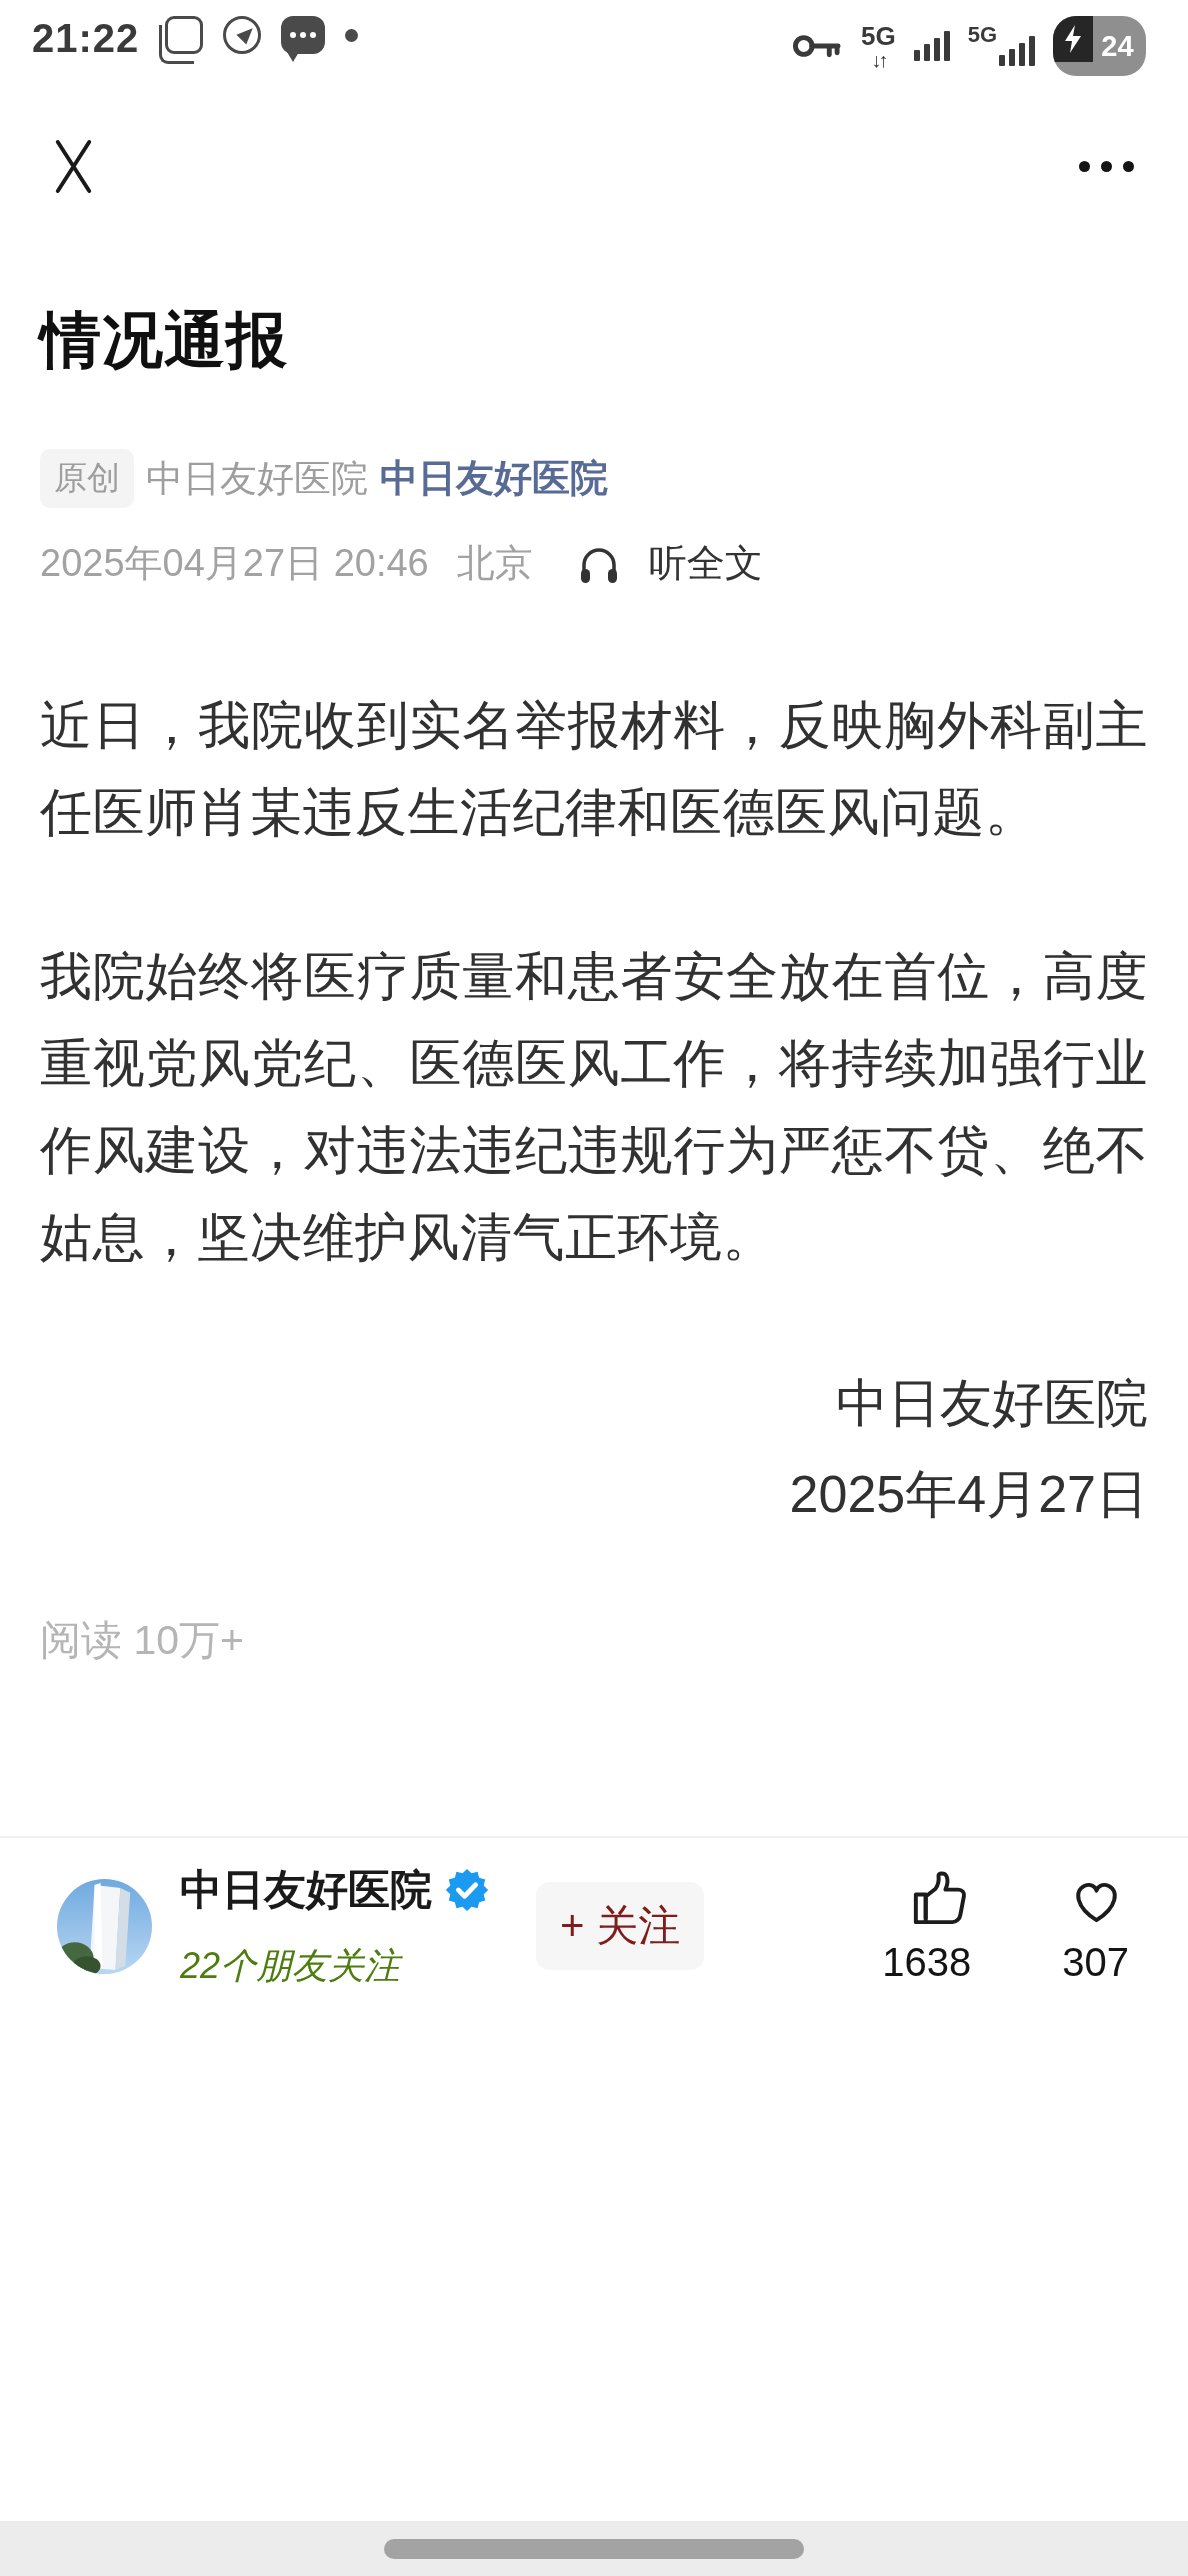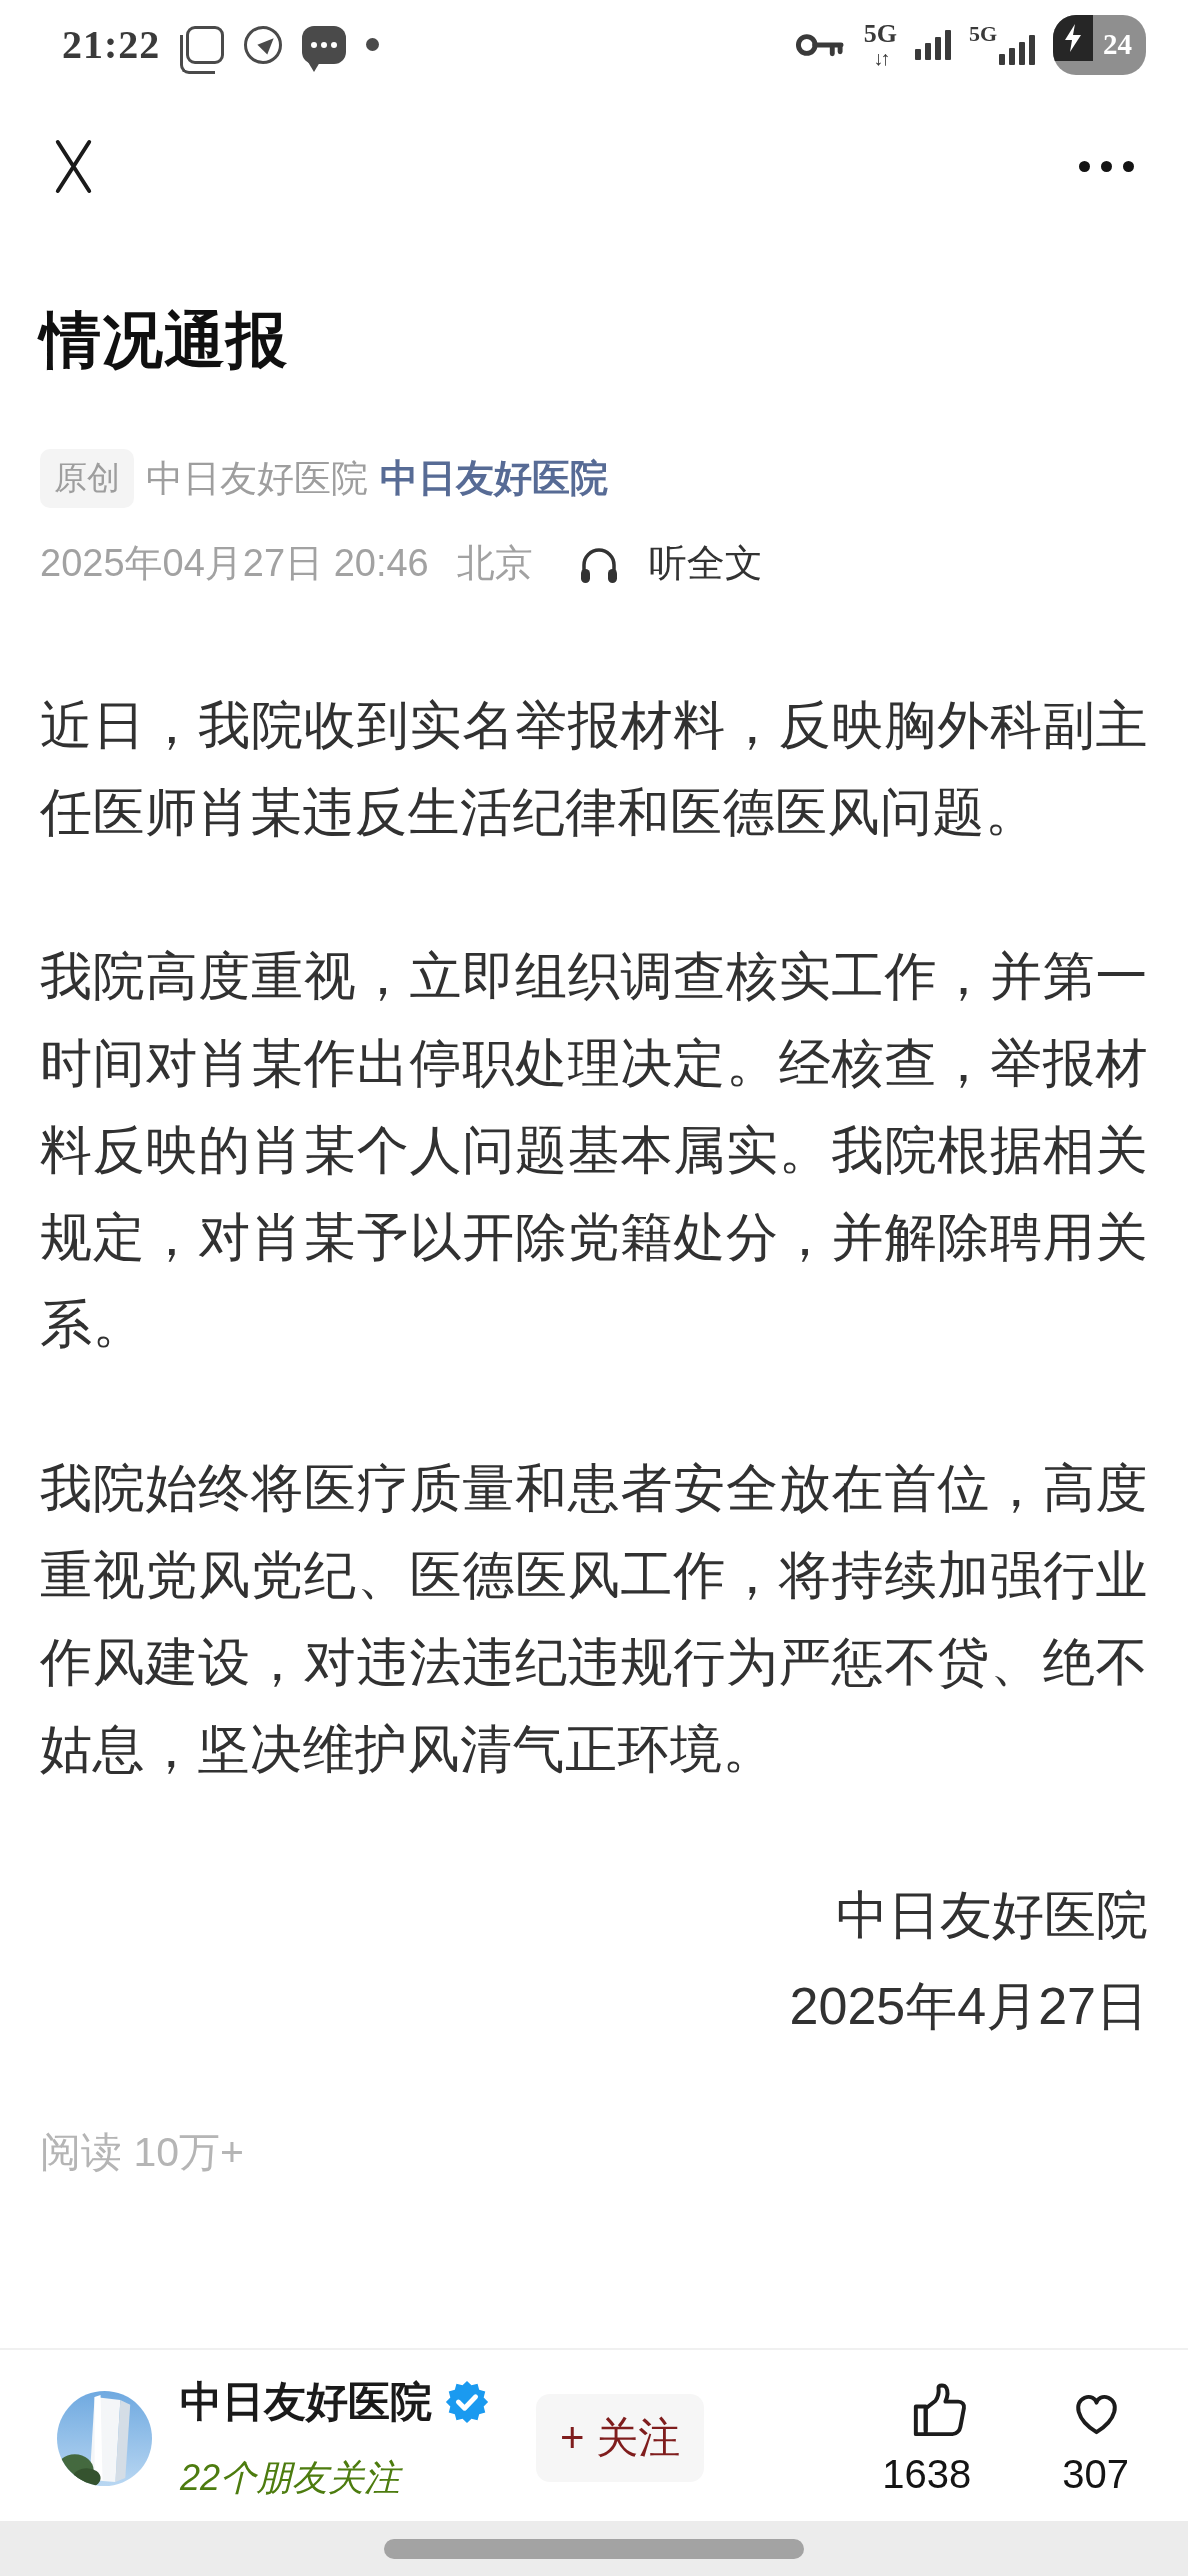--- a/index.html
+++ b/index.html
@@ -4,22 +4,22 @@
 <style>
   * { margin:0; padding:0; box-sizing:border-box; }
   html,body { background:#fff; }
   .page {
     width:1188px; height:2576px; position:relative; background:#ffffff;
     font-family:"Liberation Sans", sans-serif; color:#2f2f2f; overflow:hidden;
     margin:0 auto;
   }
   
   .status-bar {
-    height:73px; padding:16px 42px 0 62px;
-    display:flex; align-items:center; color:#3a3a3a;font-family:Liberation Serif, serif;
+    height:73px; padding:16px 42px 0 32px;
+    display:flex; align-items:flex-start; color:#3a3a3a;
   }
   .sb-time { font-size:40px; font-weight:700; letter-spacing:1px; margin-right:26px; }
   .sb-left { display:flex; align-items:center; gap:20px; }
   .win-icon { width:38px; height:38px; border:3px solid #4a4a4a; border-radius:9px; position:relative; }
   .win-icon::after { content:""; position:absolute; left:-9px; top:6px; width:32px; height:36px;
     border-left:3px solid #4a4a4a; border-bottom:3px solid #4a4a4a; border-radius:0 0 0 9px; }
   .timer-icon { width:38px; height:38px; border:3px solid #4a4a4a; border-radius:50%; position:relative; }
   .timer-icon::after { content:""; position:absolute; left:14px; top:7px; width:0; height:0;
     border-left:7px solid transparent; border-right:7px solid transparent; border-bottom:16px solid #4a4a4a;
     transform:rotate(45deg); }
@@ -167,21 +167,20 @@
           <path d="M7 30 V23 a15 15 0 0 1 30 0 V30" fill="none" stroke="#333" stroke-width="3.5" stroke-linecap="round"></path>
           <rect x="4" y="27" width="9" height="14" rx="4.5" fill="#333"></rect>
           <rect x="31" y="27" width="9" height="14" rx="4.5" fill="#333"></rect>
         </svg>
         <span class="txt">听全文</span>
       </span>
     </div>
 
     <div class="body-text">
       <p>近日，我院收到实名举报材料，反映胸外科副主任医师肖某违反生活纪律和医德医风问题。</p>
-      <p>我院高度重视，立即组织调查核实工作，并第一时间对肖某作出停职处理决定。经核查，举报材料反映的肖某个人问题基本属实。我院根据相关规定，对肖某予以开除党籍处分，并解除聘用关系。</p>
       <p>我院始终将医疗质量和患者安全放在首位，高度重视党风党纪、医德医风工作，将持续加强行业作风建设，对违法违纪违规行为严惩不贷、绝不姑息，坚决维护风清气正环境。</p>
     </div>
 
     <div class="signature">
       <div>中日友好医院</div>
       <div>2025年4月27日</div>
     </div>
 
     <div class="read-count">阅读 10万+</div>
   </div>

